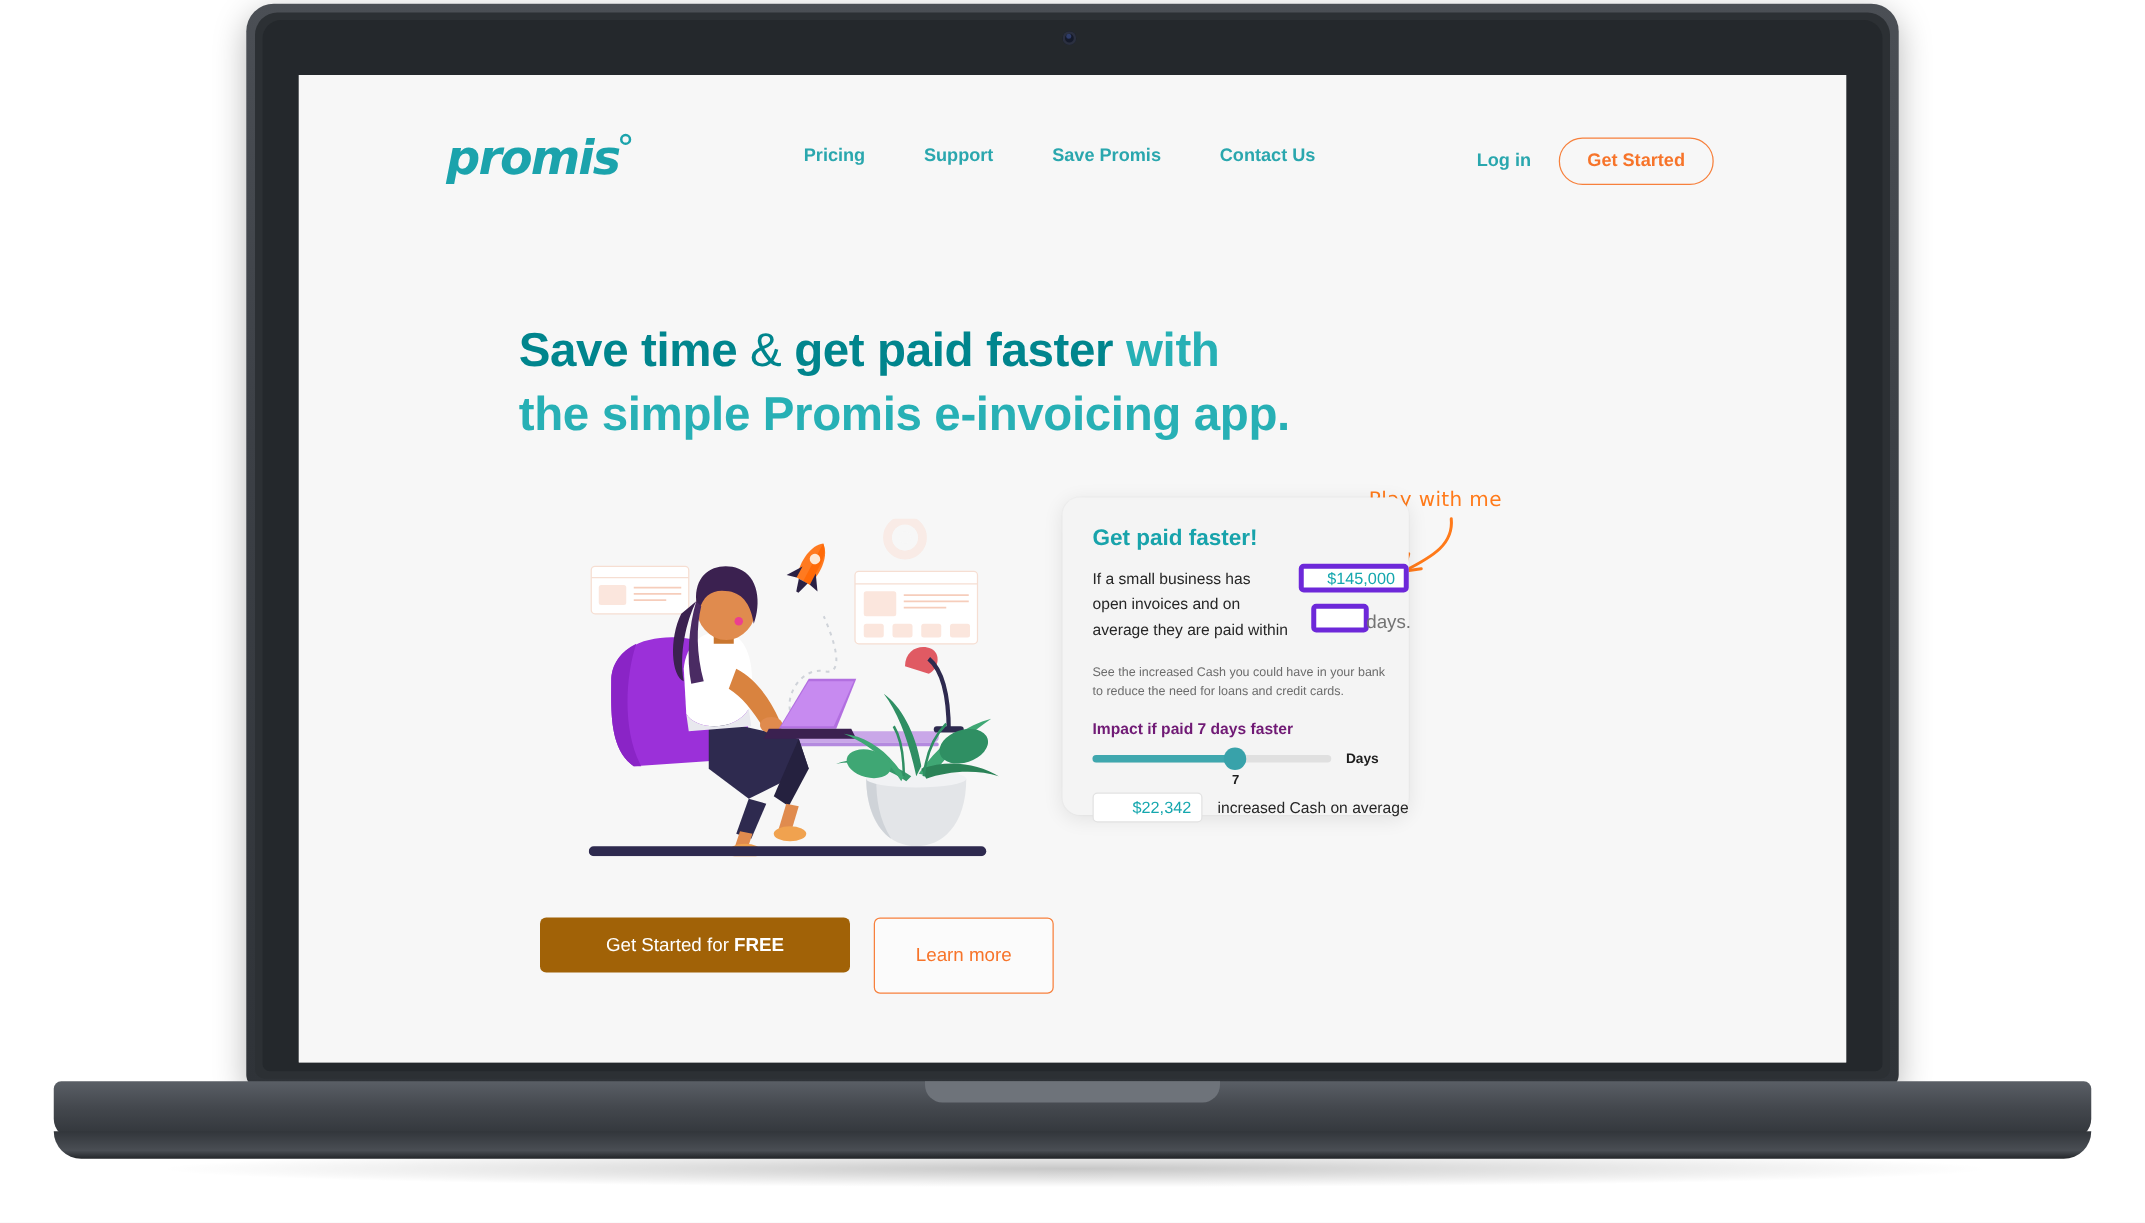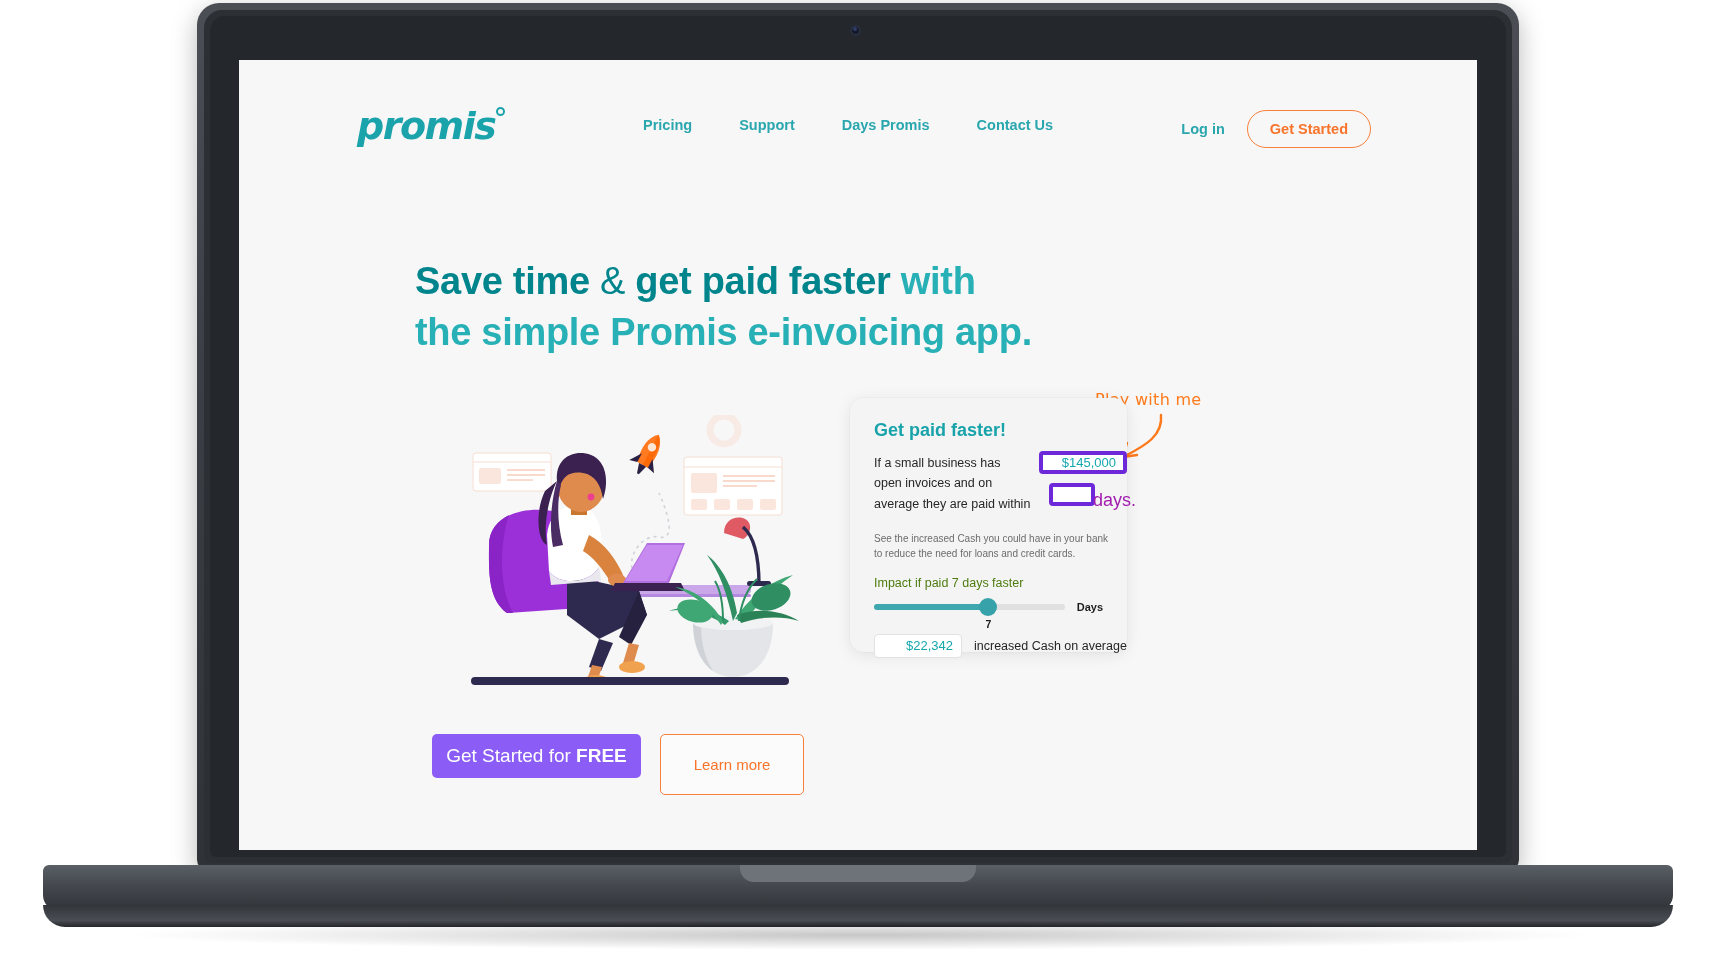--- a/index.html
+++ b/index.html
@@ -194,25 +194,25 @@
   }
 
   
   .cta-row {
     position: absolute;
     left: 193px; top: 674px;
     display: flex;
     gap: 19px;
   }
   .btn-primary {
-    background: #8b5cf6;
+    background: #a16207;
     color: #ffffff;
     border: none;
-    font-size: 19px;
-    width: 209px; height: 44px;
+    font-size: 15px;
+    width: 248px; height: 44px;
     border-radius: 5px;
     cursor: pointer;
     font-family: "Liberation Sans", sans-serif;
   }
   .btn-primary b { font-weight: bold; }
   .btn-secondary {
     background: #fbfbfb;
     color: #f7742a;
     border: 1.4px solid #f7803c;
     font-size: 15px;
@@ -287,36 +287,36 @@
   }
   .field-days {
     left: 175px; top: 30px;
     width: 37px; height: 23px;
     text-align: center;
     padding: 3px 19px;
   }
   .days-label {
     position: absolute;
     left: 219px; top: 33px;
-    font-size: 18px;
-    color: #a21caf;
+    font-size: 15px;
+    color: #737373;
   }
 
   .calc-help {
     margin-top: 17px;
     font-size: 10px;
     line-height: 1.5;
     color: #6c6c6c;
     width: 240px;
   }
   .calc-impact {
     margin-top: 15px;
     font-size: 12.5px;
-    font-weight: normal;
-    color: #4d7c0f;
+    font-weight: bold;
+    color: #701a75;
   }
 
   .slider-row {
     margin-top: 11px;
     position: relative;
     display: flex;
     align-items: center;
   }
   .slider-track {
     position: relative;
@@ -398,21 +398,21 @@
   <div class="screen">
     <div class="page">
 
       <header class="site-header">
         <div class="logo">promis</div>
         <div class="logo-dot"></div>
 
         <nav class="main-nav">
           <span class="nav-link">Pricing</span>
           <span class="nav-link">Support</span>
-          <span class="nav-link">Days Promis</span>
+          <span class="nav-link">Save Promis</span>
           <span class="nav-link">Contact Us</span>
         </nav>
 
         <div class="header-right">
           <span class="login-link">Log in</span>
           <button class="btn-getstarted-outline">Get Started</button>
         </div>
       </header>
 
       <h1 class="hero-title">

